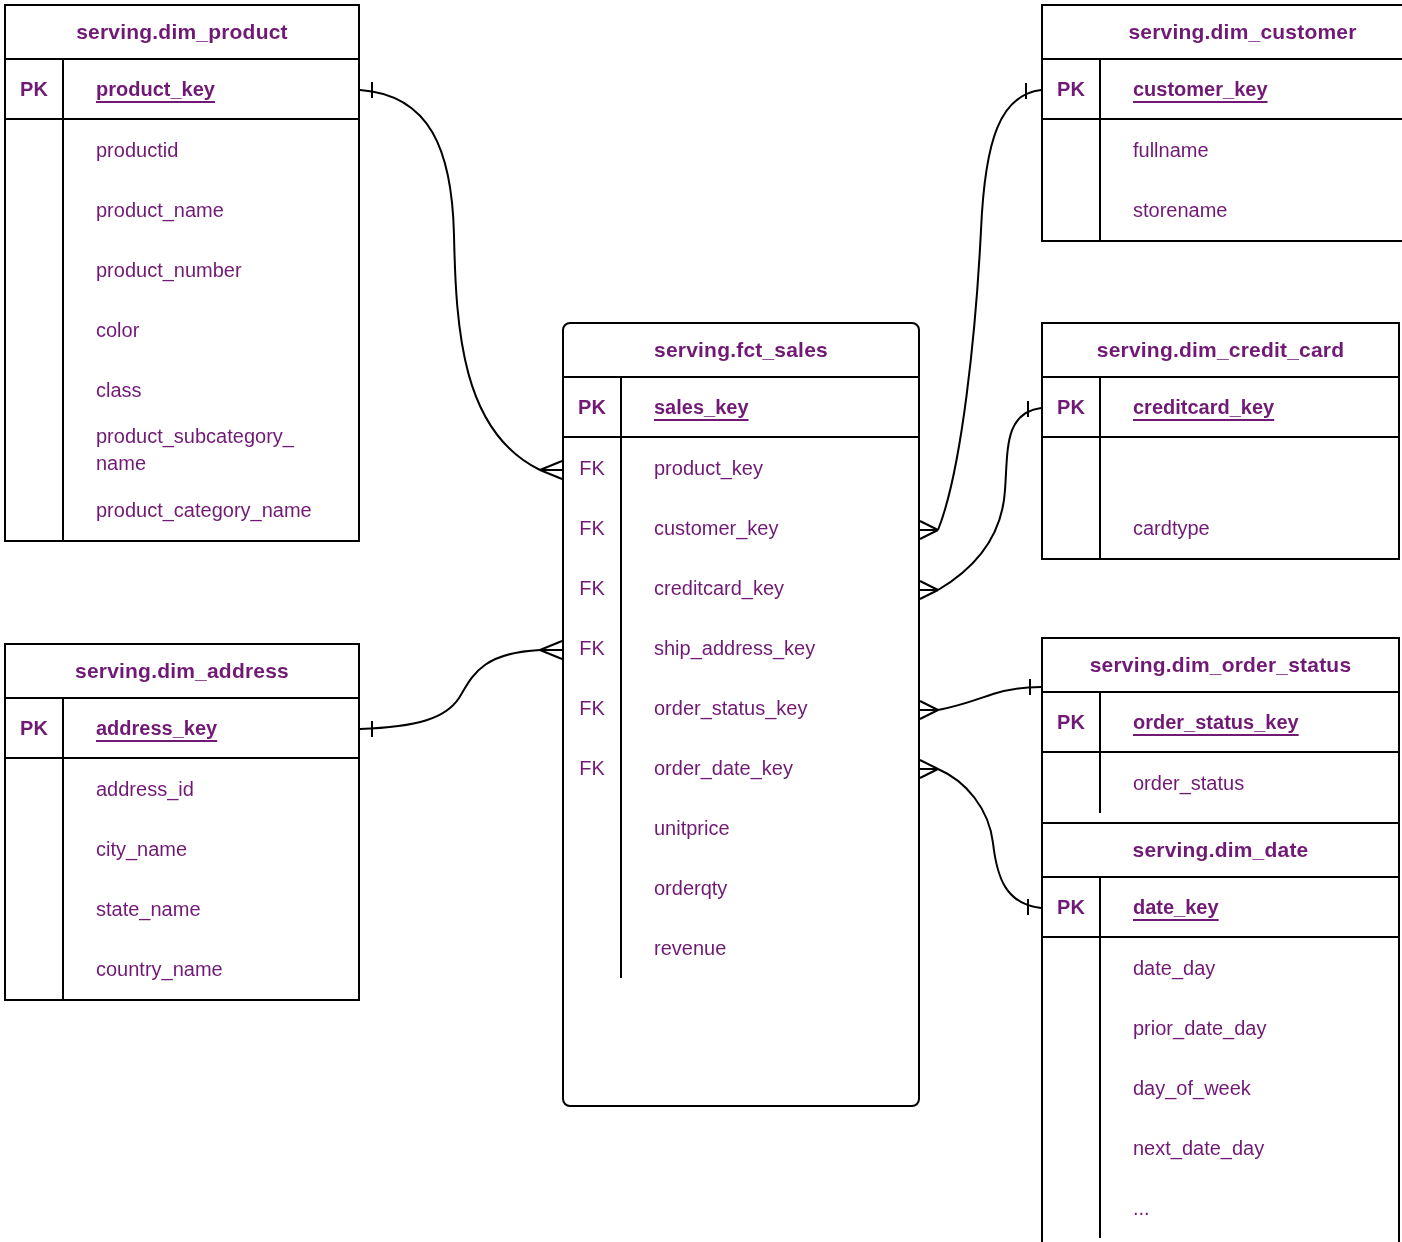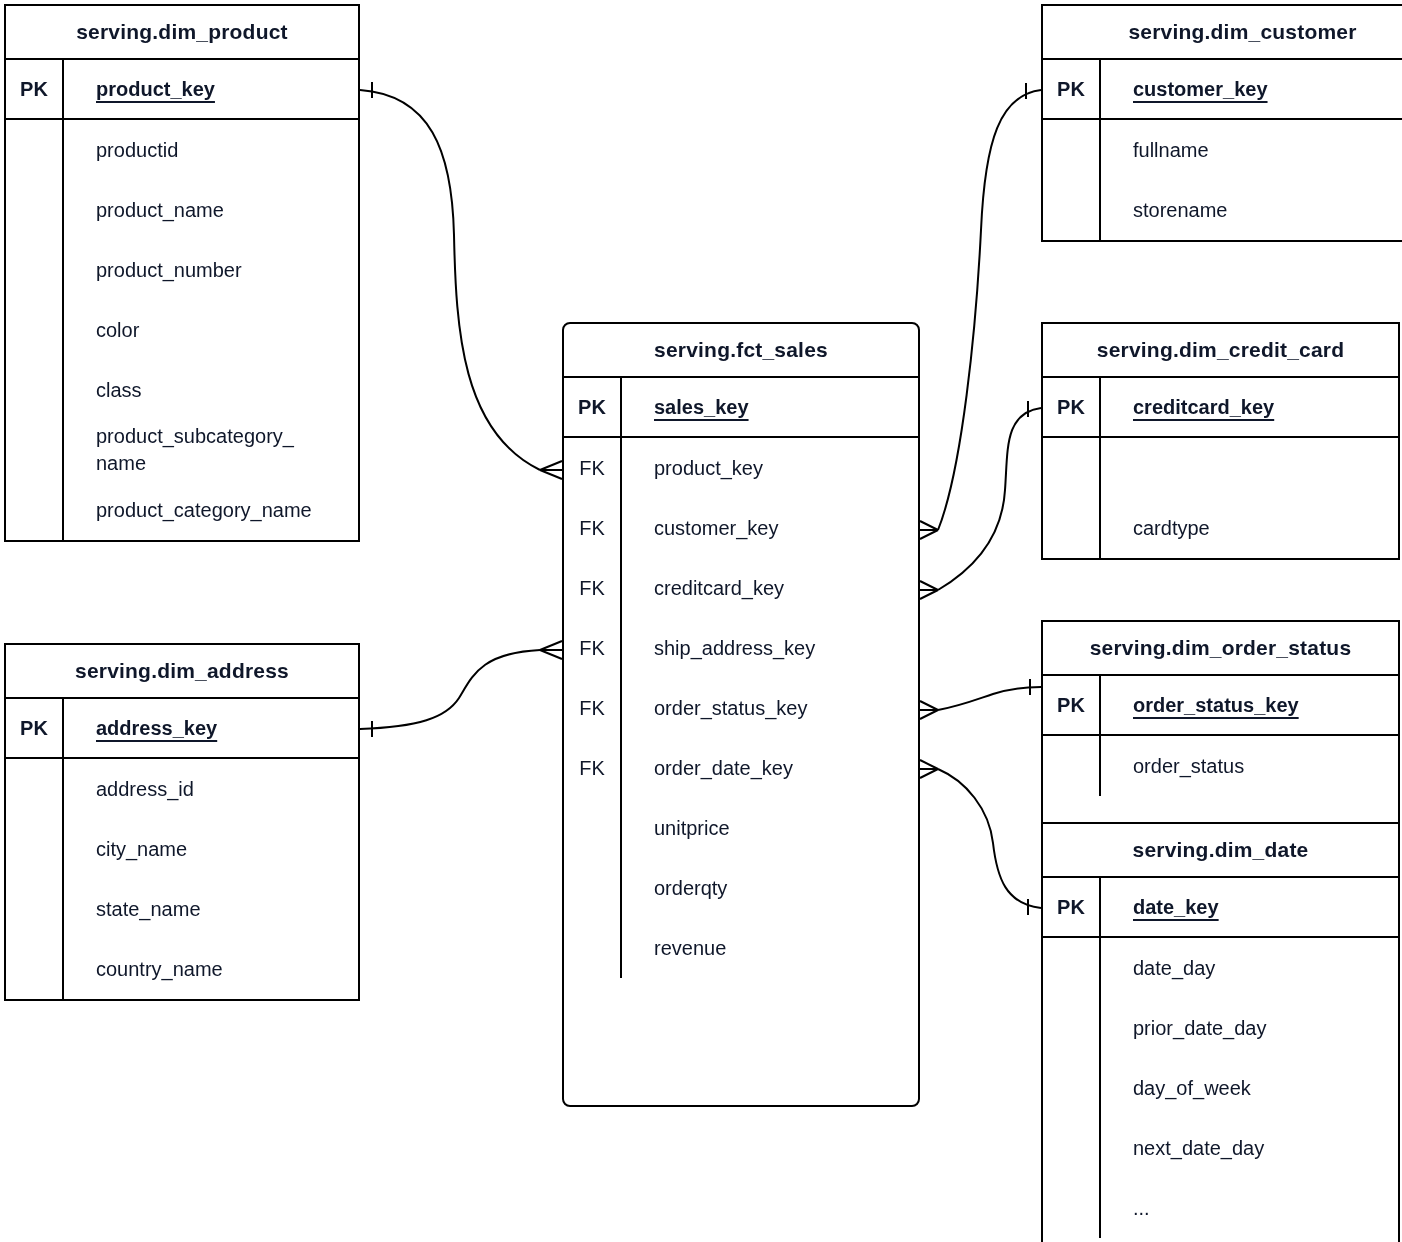--- a/index.html
+++ b/index.html
@@ -1,17 +1,17 @@
 <!DOCTYPE html>
 <html><head>
 <meta charset="utf-8">
 <style>
   html,body{margin:0;padding:0;background:#ffffff;}
   #stage{position:relative;width:1402px;height:1242px;background:#ffffff;overflow:hidden;
-         font-family:"Liberation Sans",sans-serif;color:#0f172a;}
+         font-family:"Liberation Sans",sans-serif;color:#701a75;}
   #connector-layer{position:absolute;left:0;top:0;width:1402px;height:1242px;
                    pointer-events:none;z-index:3;}
   #connector-layer path{fill:none;stroke:#000;stroke-width:2;}
   #connector-layer line{stroke:#000;stroke-width:2;}
   .tbl{position:absolute;background:#fff;border:2px solid #000;box-sizing:border-box;
        display:flex;flex-direction:column;z-index:2;}
   .tbl-title{height:54px;flex:none;border-bottom:2px solid #000;box-sizing:border-box;
              display:flex;align-items:center;justify-content:center;
              font-weight:700;font-size:21px;letter-spacing:0.2px;}
   .tbl-keyrow{height:60px;flex:none;border-bottom:2px solid #000;box-sizing:border-box;display:flex;}
@@ -174,21 +174,21 @@
           <div class="name-cell">creditcard_key</div>
         </div>
         <div class="tbl-row">
           <div class="tag-cell"></div>
         </div>
         <div class="tbl-row">
           <div class="tag-cell"></div>
           <div class="name-cell">cardtype</div>
         </div>
       </div>
-      <div class="tbl" style="left: 1041px; top: 620px; width: 359px; height: 218px;">
+      <div class="tbl" style="left: 1041px; top: 637px; width: 359px; height: 218px;">
         <div class="tbl-title">serving.dim_order_status</div>
         <div class="tbl-keyrow">
           <div class="tag-cell">PK</div>
           <div class="name-cell">order_status_key</div>
         </div>
         <div class="tbl-row">
           <div class="tag-cell"></div>
           <div class="name-cell">order_status</div>
         </div>
       </div>

